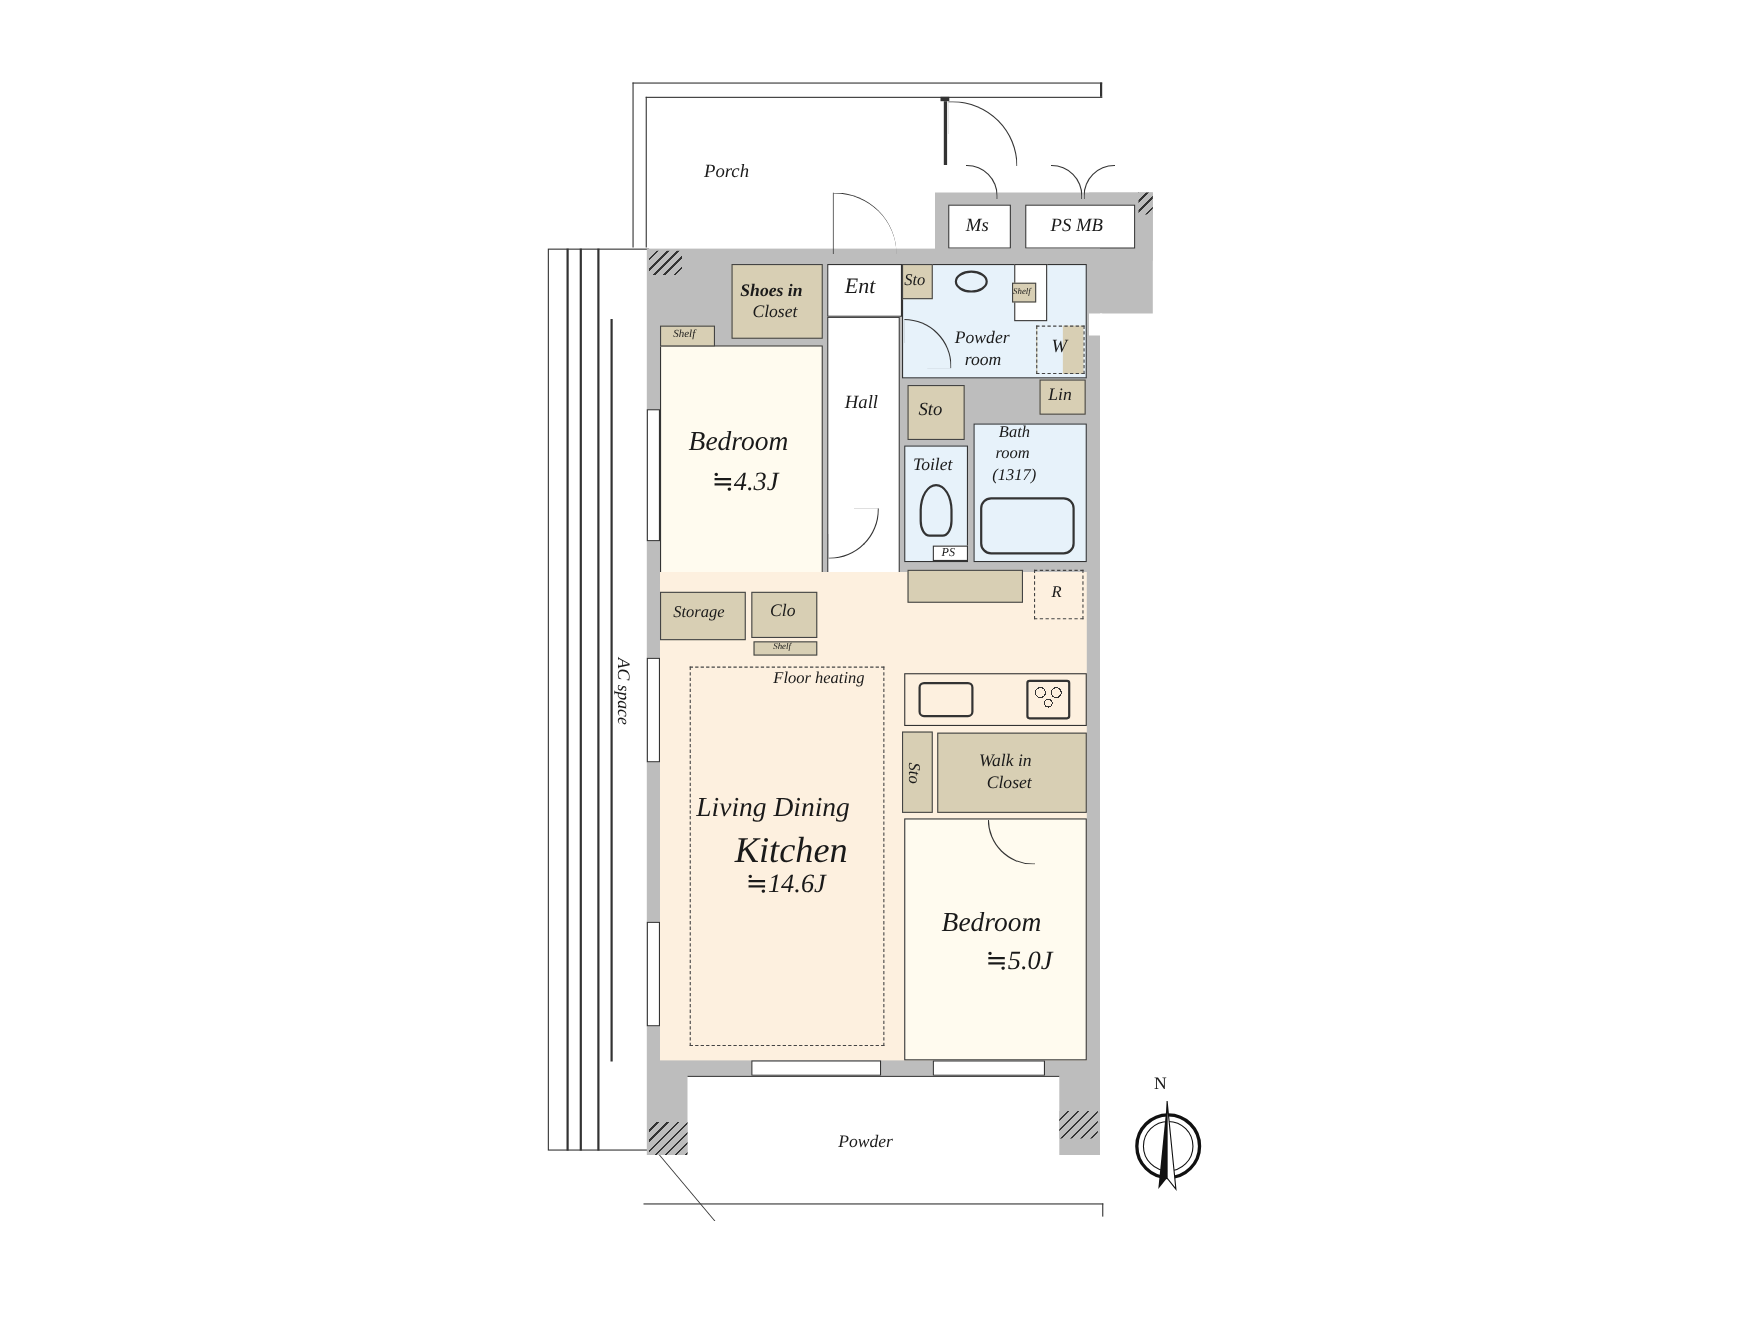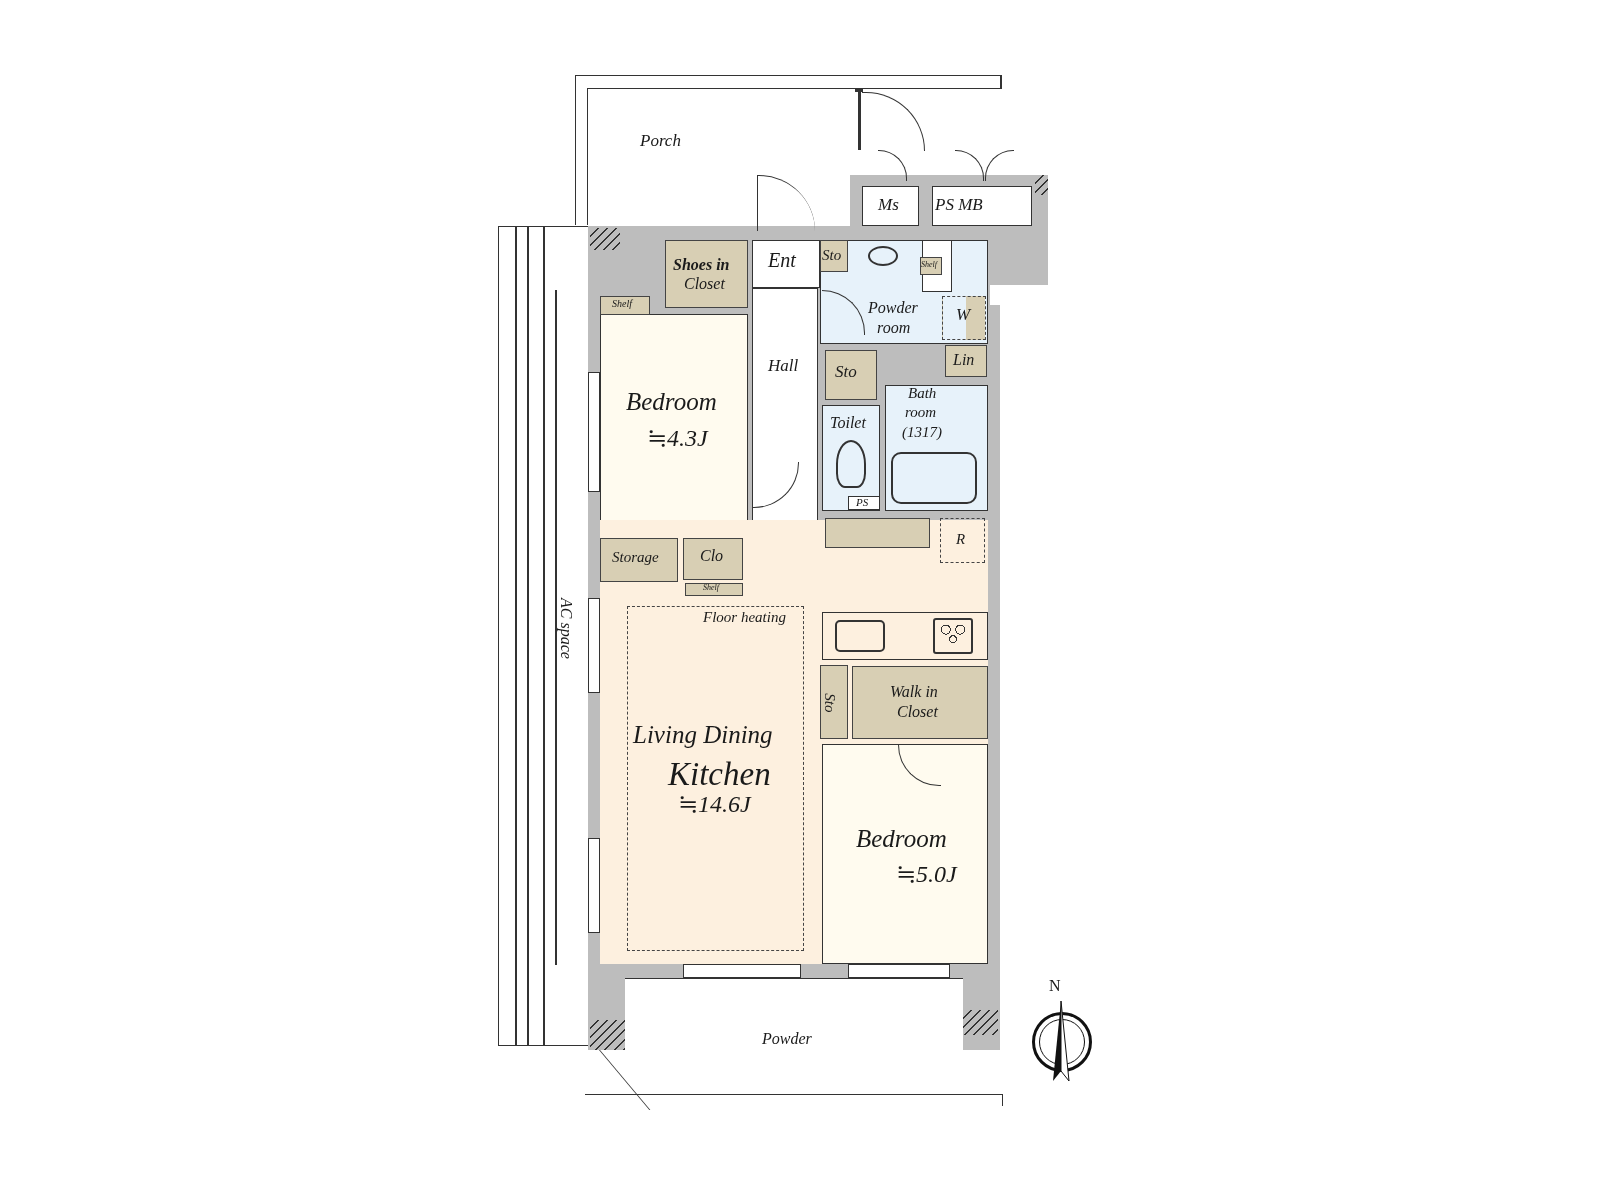--- a/index.html
+++ b/index.html
@@ -21,30 +21,30 @@
 </style>
 </head>
 <body>
 
 <div class="abs line" style="left:575px;top:75px;width:427px;height:150px;border-bottom:none;border-right:none;"></div>
 <div class="abs" style="left:1000px;top:75px;width:2px;height:14px;background:#333;"></div>
 <div class="abs line" style="left:587px;top:88px;width:415px;height:137px;border-bottom:none;border-right:none;background:#fff;"></div>
 <div class="abs" style="left:855px;top:88px;width:8px;height:4px;background:#333;"></div>
 <div class="abs" style="left:858px;top:92px;width:3px;height:58px;background:#333;"></div>
 <div class="door" style="left:862px;top:92px;width:62px;height:58px;border-left:none;border-bottom:none;border-radius:0 60px 0 0;"></div>
-<div class="lbl" style="left:640px;top:132px;font-size:17px;">Porch</div>
+<div class="lbl" style="left:640px;top:147px;font-size:17px;">Porch</div>
 
 <div class="abs wall" style="left:850px;top:175px;width:198px;height:62px;"></div>
 <div class="abs wall" style="left:990px;top:175px;width:58px;height:110px;"></div>
 <div class="abs hatch" style="left:1035px;top:175px;width:13px;height:20px;"></div>
 <div class="abs line" style="left:862px;top:186px;width:57px;height:40px;background:#fff;"></div>
 <div class="lbl" style="left:878px;top:196px;font-size:17px;">Ms</div>
 <div class="door" style="left:878px;top:150px;width:28px;height:30px;border-left:none;border-bottom:none;border-radius:0 28px 0 0;"></div>
 <div class="abs line" style="left:932px;top:186px;width:100px;height:40px;background:#fff;"></div>
-<div class="lbl" style="left:935px;top:196px;font-size:17px;">PS MB</div>
+<div class="lbl" style="left:955px;top:196px;font-size:17px;">PS MB</div>
 <div class="door" style="left:955px;top:150px;width:28px;height:30px;border-left:none;border-bottom:none;border-radius:0 28px 0 0;"></div>
 <div class="door" style="left:985px;top:150px;width:28px;height:30px;border-right:none;border-bottom:none;border-radius:28px 0 0 0;"></div>
 
 <div class="abs line" style="left:498px;top:226px;width:92px;height:820px;background:#fff;"></div>
 <div class="abs" style="left:515px;top:226px;width:2px;height:820px;background:#333;"></div>
 <div class="abs" style="left:527px;top:226px;width:2px;height:820px;background:#333;"></div>
 <div class="abs" style="left:543px;top:226px;width:2px;height:820px;background:#333;"></div>
 <div class="abs" style="left:555px;top:290px;width:2px;height:675px;background:#333;"></div>
 <div class="lbl" style="left:535px;top:620px;font-size:16px;transform:rotate(90deg);transform-origin:center;">AC space</div>
 

